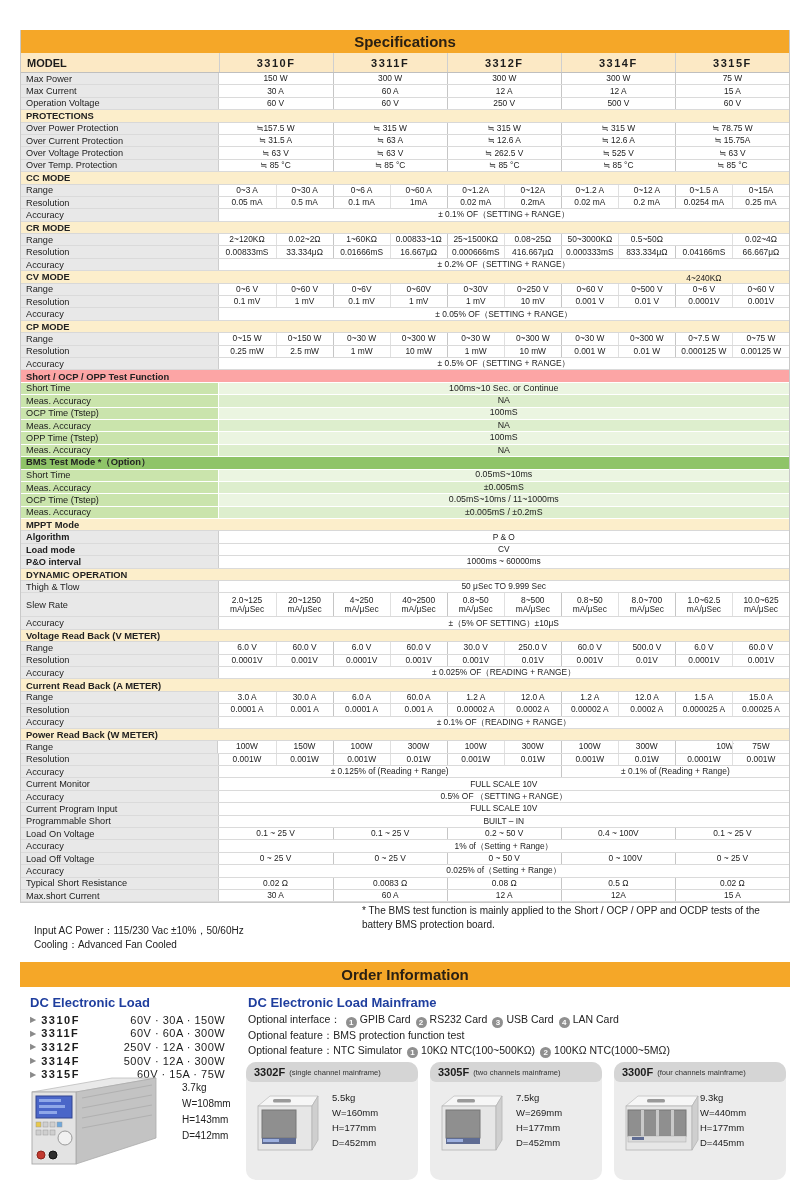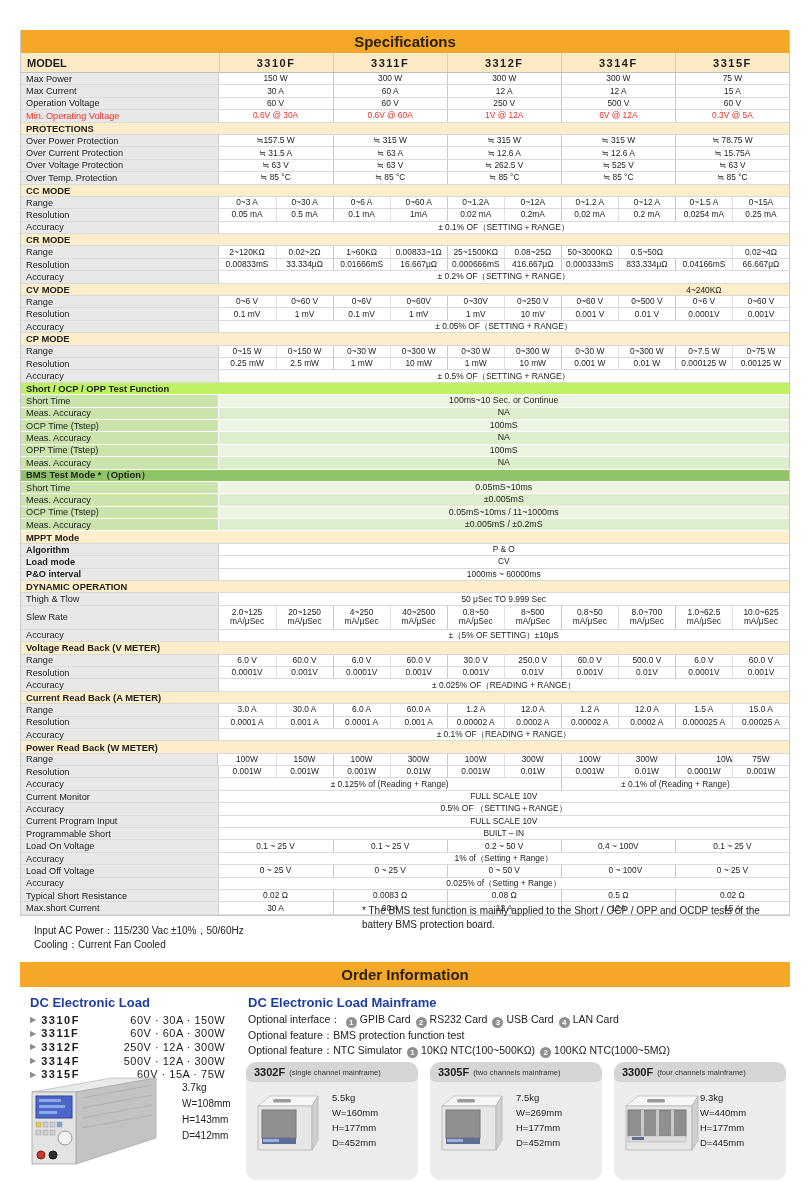--- a/index.html
+++ b/index.html
@@ -10,21 +10,21 @@
   
   .spec{position:absolute;left:20px;top:30px;width:770px;border:1px solid #c9c9c9;border-top:none;background:#fff}
   .tbar{background:#F5A728;height:23px;display:flex;align-items:center;justify-content:center;
         font-weight:bold;font-size:15px;color:#2a2013}
   .m-row{display:flex;height:20px;background:#FCE9C5;border-bottom:1px solid #bfbfbf}
   .m-label{width:198px;font-weight:bold;font-size:11px;padding-left:6px;display:flex;align-items:center}
   .m-cell{width:114.4px;text-align:center;font-weight:bold;font-size:11px;letter-spacing:1.5px;
           border-left:1px solid #cfcfcf;display:flex;align-items:center;justify-content:center}
   .sec{height:12.4px;background:#FCEECB;font-weight:bold;font-size:9.4px;padding-left:5px;
        border-bottom:1px solid #d8d8d8;display:flex;align-items:center;color:#222}
-  .sec.green{background:#bef264;border-bottom-color:#fff}
+  .sec.green{background:#fca5a5;border-bottom-color:#fff}
   .sec.greend{background:#8FC468;border-bottom-color:#fff}
   .row{display:flex;height:12.4px;border-bottom:1px solid #dadada;background:#fff}
   .lab{width:198px;background:#E8E8E8;font-size:9.2px;padding-left:5px;display:flex;align-items:center;
        border-right:1px solid #cdcdcd;color:#1c1c1c}
   .lab.b{font-weight:bold}
   .cell{font-size:8.4px;display:flex;align-items:center;justify-content:center;text-align:center;
         white-space:pre-line;line-height:1.08;color:#1c1c1c}
   .cell.sb{border-left:1px solid #e0e0e0}
   .cell.mb{border-left:1px solid #c6c6c6}
   .row.red .lab,.row.red .cell{color:#E63229}
@@ -93,28 +93,20 @@
         <div class="cell mb" style="width: 114.4px;">15 A</div>
       </div>
       <div class="row">
         <div class="lab">Operation Voltage</div>
         <div class="cell" style="width: 114.4px;">60 V</div>
         <div class="cell mb" style="width: 114.4px;">60 V</div>
         <div class="cell mb" style="width: 114.4px;">250 V</div>
         <div class="cell mb" style="width: 114.4px;">500 V</div>
         <div class="cell mb" style="width: 114.4px;">60 V</div>
       </div>
-      <div class="row red">
-        <div class="lab">Min. Operating Voltage</div>
-        <div class="cell" style="width: 114.4px;">0.6V @ 30A</div>
-        <div class="cell mb" style="width: 114.4px;">0.6V @ 60A</div>
-        <div class="cell mb" style="width: 114.4px;">1V @ 12A</div>
-        <div class="cell mb" style="width: 114.4px;">6V @ 12A</div>
-        <div class="cell mb" style="width: 114.4px;">0.3V @ 5A</div>
-      </div>
       <div class="sec cream">PROTECTIONS</div>
       <div class="row">
         <div class="lab">Over Power Protection</div>
         <div class="cell" style="width: 114.4px;">≒157.5 W</div>
         <div class="cell mb" style="width: 114.4px;">≒ 315 W</div>
         <div class="cell mb" style="width: 114.4px;">≒ 315 W</div>
         <div class="cell mb" style="width: 114.4px;">≒ 315 W</div>
         <div class="cell mb" style="width: 114.4px;">≒ 78.75 W</div>
       </div>
       <div class="row">
@@ -499,21 +491,21 @@
         <div class="cell" style="width: 114.4px;">30 A</div>
         <div class="cell mb" style="width: 114.4px;">60 A</div>
         <div class="cell mb" style="width: 114.4px;">12 A</div>
         <div class="cell mb" style="width: 114.4px;">12A</div>
         <div class="cell mb" style="width: 114.4px;">15 A</div>
       </div>
     </div>
 
   <div class="fnote left">
     <div>Input AC Power：115/230 Vac ±10%，50/60Hz</div>
-    <div>Cooling：Current Fan Cooled</div>
+    <div>Cooling：Advanced Fan Cooled</div>
   </div>
   <div class="fnote right">* The BMS test function is mainly applied to the Short / OCP / OPP and OCDP tests of the battery BMS protection board.</div>
 
   <div class="obar">Order Information</div>
 
   <div class="bluehead" style="left:30px;top:995px">DC Electronic Load</div>
   <div class="loadlist">
       <div class="li">
         <span class="arr">▶</span>
         <span class="mod">3310F</span>

